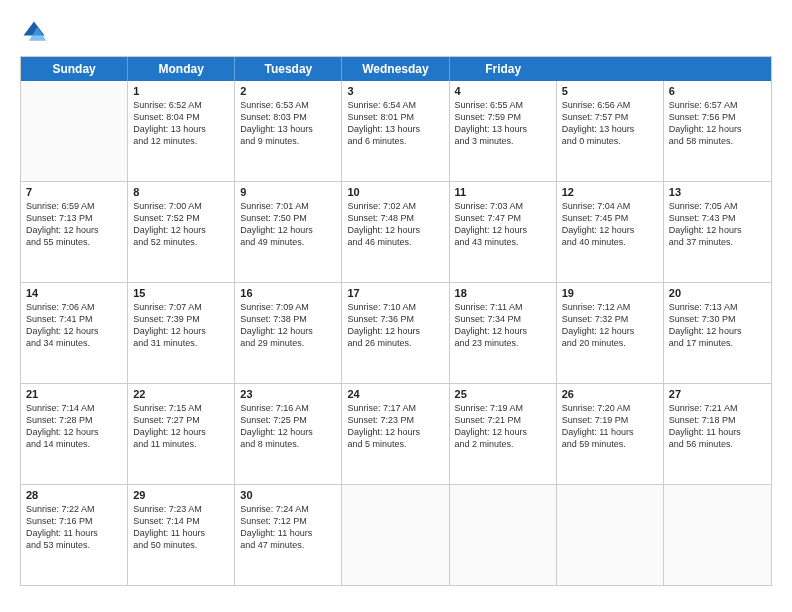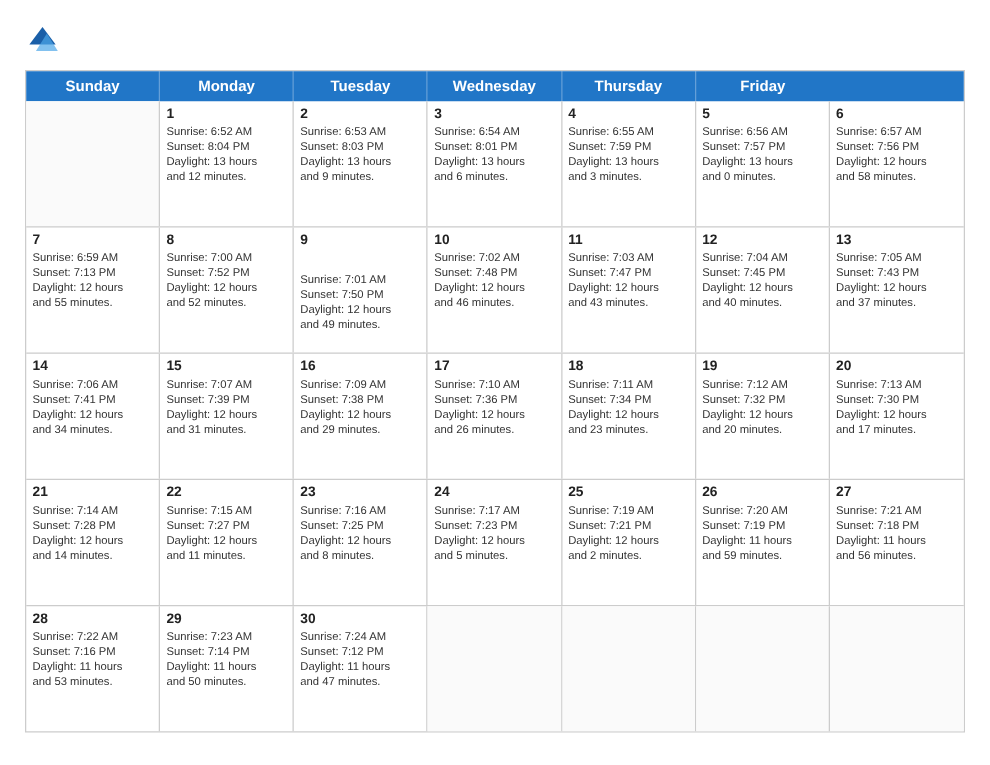--- a/index.html
+++ b/index.html
@@ -131,21 +131,20 @@
       <div class="location"></div>
     </div>
   </div>
 
   <div class="calendar">
     <div class="cal-header">
     <div class="cal-header-cell">Sunday</div>
         <div class="cal-header-cell">Monday</div>
         <div class="cal-header-cell">Tuesday</div>
         <div class="cal-header-cell">Wednesday</div>
-        <div class="cal-header-cell">Thursday</div>
         <div class="cal-header-cell">Friday</div>
       </div>
     <div class="cal-body">
     <div class="cal-row">
           <div class="cal-cell empty"></div>
           <div class="cal-cell">
             <div class="day-num">1</div>
             <div class="cell-text" style="white-space: pre-line;">Sunrise: 6:52 AM
 Sunset: 8:04 PM
 Daylight: 13 hours
@@ -197,21 +196,21 @@
           </div>
           <div class="cal-cell">
             <div class="day-num">8</div>
             <div class="cell-text" style="white-space: pre-line;">Sunrise: 7:00 AM
 Sunset: 7:52 PM
 Daylight: 12 hours
 and 52 minutes.</div>
           </div>
           <div class="cal-cell">
             <div class="day-num">9</div>
-            <div class="cell-text" style="white-space: pre-line; margin-top: 17px;">Sunrise: 7:01 AM
+            <div class="cell-text" style="white-space: pre-line;">Sunrise: 7:01 AM
 Sunset: 7:50 PM
 Daylight: 12 hours
 and 49 minutes.</div>
           </div>
           <div class="cal-cell">
             <div class="day-num">10</div>
             <div class="cell-text" style="white-space: pre-line;">Sunrise: 7:02 AM
 Sunset: 7:48 PM
 Daylight: 12 hours
 and 46 minutes.</div>

